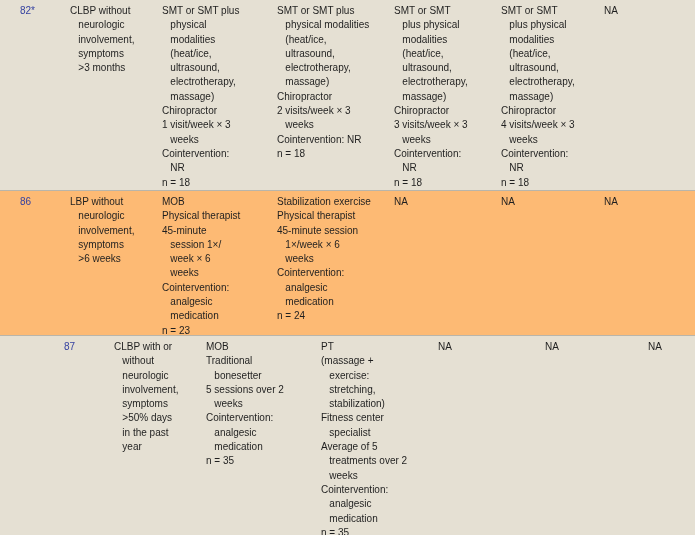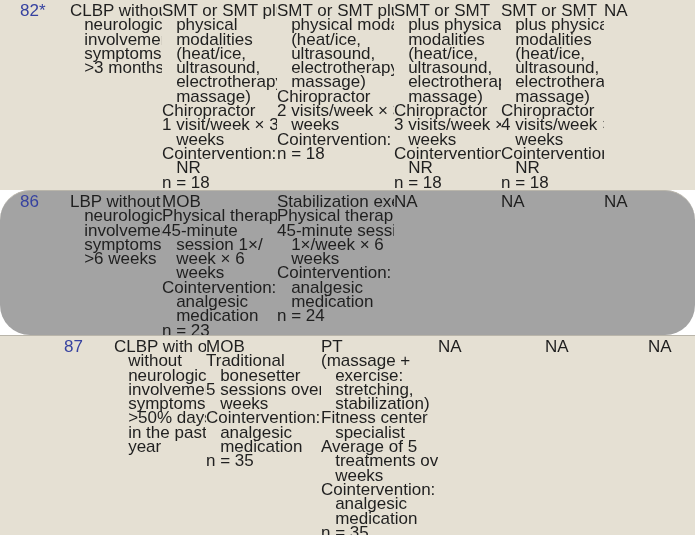--- a/index.html
+++ b/index.html
@@ -6,21 +6,21 @@
     margin: 0;
     padding: 0;
     background: #ffffff;
   }
   .table {
     position: relative;
     width: 695px;
     height: 535px;
     overflow: hidden;
     font-family: "Liberation Sans", "DejaVu Sans", sans-serif;
-    font-size: 17px;
+    font-size: 10px;
     line-height: 14.3px;
     color: #1f1f1f;
     box-sizing: border-box;
   }
   .row {
     display: grid;
     grid-template-columns: 70px 92px 115px 117px 107px 103px 91px;
     box-sizing: border-box;
     width: 695px;
   }
@@ -98,21 +98,21 @@
    electrotherapy,
    massage)
 Chiropractor
 4 visits/week × 3
    weeks
 Cointervention:
    NR
 n = 18</div>
       <div class="cell">NA</div>
     </div>
-    <div class="row row-2 plain divided" style="background: #a3a3a3; border-top-color: rgb(185, 181, 170); border-radius: 30px;">
+    <div class="row row-2 plain divided" style="background: #fdba74; border-top-color: rgb(185, 181, 170);">
       <div class="cell ref-cell" style="color: rgb(54, 66, 160);">86</div>
       <div class="cell">LBP without
    neurologic
    involvement,
    symptoms
    &gt;6 weeks</div>
       <div class="cell">MOB
 Physical therapist
 45-minute
    session 1×/

